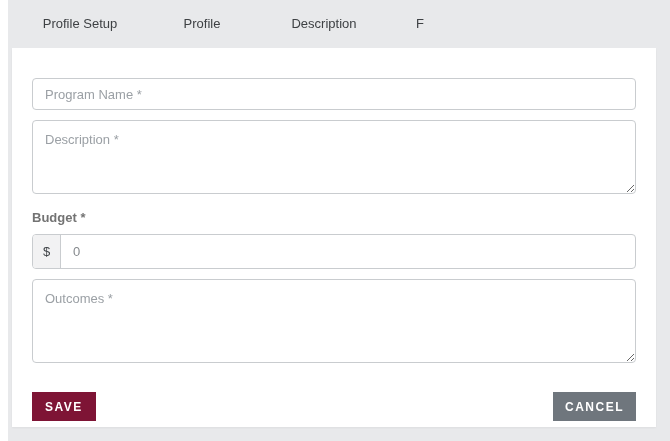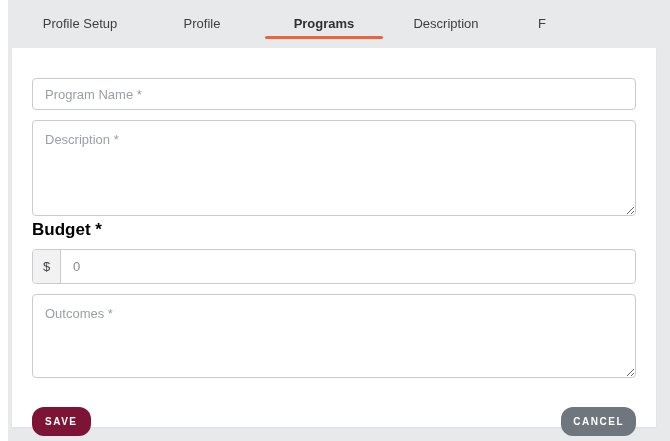--- a/index.html
+++ b/index.html
@@ -69,29 +69,29 @@
     width: 100%;
     border: 1px solid var(--input-border);
     border-radius: 4px;
     font-family: "Liberation Sans", sans-serif;
     font-size: 13px;
     color: #3f4347;
     outline: none;
     background: #ffffff;
   }
   .text-input { height: 32px; padding: 0 12px; margin-top: 12px; }
-  .text-area { height: 96px; padding: 10px 12px; resize: both; line-height: 1.35; }
+  .text-area { height: 74px; padding: 10px 12px; resize: both; line-height: 1.35; }
   .text-area.tall { height: 84px; }
   ::placeholder { color: var(--placeholder); opacity: 1; }
   .field-gap { margin-top: 10px; }
   .budget-label {
-    margin-top: 0;
-    font-size: 17px;
+    margin-top: 12px;
+    font-size: 13px;
     font-weight: bold;
-    color: #000000;
+    color: #737373;
   }
   .input-group {
     margin-top: 9px;
     display: flex;
     height: 35px;
     border: 1px solid var(--input-border);
     border-radius: 4px;
     overflow: hidden;
     background: #ffffff;
   }
@@ -117,47 +117,43 @@
   }
   .button-row {
     margin-top: 25px;
     display: flex;
     justify-content: space-between;
     align-items: center;
   }
   .btn {
     height: 29px;
     border: none;
-    border-radius: 12px;
+    border-radius: 0;
     color: #ffffff;
     font-family: "Liberation Sans", sans-serif;
-    font-size: 10px;
+    font-size: 12px;
     font-weight: bold;
     letter-spacing: 1.5px;
     padding: 0 13px;
     cursor: pointer;
   }
   .btn-save { background: var(--save-button); }
   .btn-cancel { background: var(--cancel-button); padding: 0 12px; }
 </style>
 </head>
 <body>
 
 <div class="page">
 
   <div class="tabbar">
     <div class="tab">
       <span>Profile Setup</span>
     </div>
     <div class="tab">
       <span>Profile</span>
-    </div>
-    <div class="tab active">
-      <span>Programs</span>
-      <div class="tab-underline"></div>
     </div>
     <div class="tab">
       <span>Description</span>
     </div>
     <div class="tab partial">
       <span>F</span>
     </div>
   </div>
 
   <div class="card">

